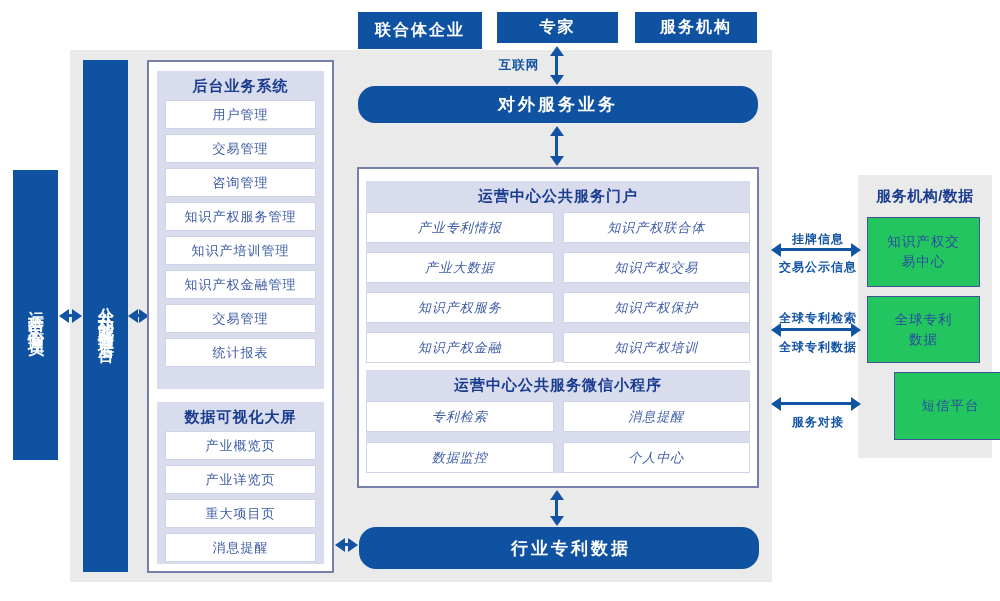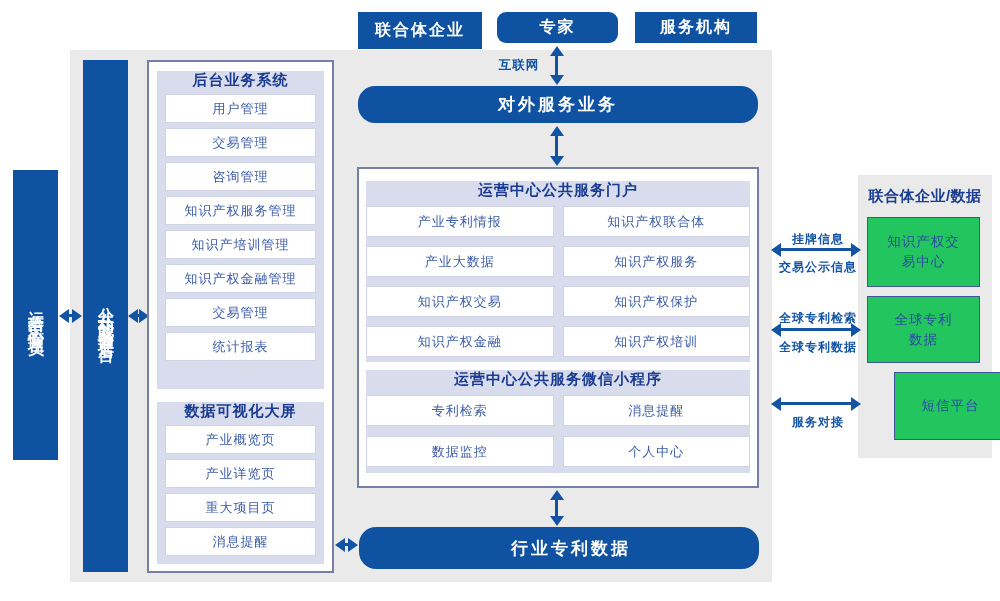--- a/index.html
+++ b/index.html
@@ -23,29 +23,29 @@
     background:var(--primary_blue);display:flex;align-items:center;justify-content:center;
   }
   .vtext{
     writing-mode:vertical-rl;text-orientation:upright;color:#fff;font-weight:bold;
     font-size:16px;letter-spacing:5px;
   }
   .panel{background:#fff;border:2px solid var(--box_border);}
   .lav{background:var(--lavender);}
   .sec-title{
     color:var(--title_navy);font-weight:bold;font-size:15px;text-align:center;
-    letter-spacing:1px;
+    letter-spacing:1px;padding-top:6px;
   }
   .itemcol{display:flex;flex-direction:column;gap:5px;padding:0 8px;}
   .item{
     background:#fff;border:1px solid var(--item_border);color:var(--item_text);
     font-size:13px;height:27px;display:flex;align-items:center;justify-content:center;
     flex:none;letter-spacing:1px;
   }
-  .grid2{display:grid;grid-template-columns:1fr 1fr;gap:9px;padding:0 0;}
+  .grid2{display:grid;grid-template-columns:1fr 1fr;gap:9px;padding:0 0;font-style:italic;}
   .grid2 .item{height:29px;}
   .graypanel{background:var(--canvas_gray);}
   .extbox{
     background:#22c55e;border:1.5px solid var(--ext_box_border);color:var(--ext_text);
     font-size:13.5px;display:flex;align-items:center;justify-content:center;
     text-align:center;line-height:1.45;letter-spacing:1px;
   }
   .linklabel{
     color:var(--arrow_blue);font-size:12px;font-weight:bold;text-align:center;
     width:104px;letter-spacing:1px;
@@ -64,21 +64,21 @@
     border-style:solid;border-width:10px 7px 0 7px;border-color:var(--arrow_blue) transparent transparent transparent;}
 </style>
 </head>
 <body>
 
 <div class="abs graypanel" style="left:70px;top:50px;width:702px;height:532px;"></div>
 
 <div class="abs bluebox actor" style="left:358px;top:12px;width:124px;height:37px;">
   <span>联合体企业</span>
 </div>
-<div class="abs bluebox actor" style="left:497px;top:12px;width:121px;height:31px;border-radius:9px;">
+<div class="abs bluebox actor" style="left:497px;top:12px;width:121px;height:31px;">
   <span>专家</span>
 </div>
 <div class="abs bluebox actor" style="left:635px;top:12px;width:122px;height:31px;">
   <span>服务机构</span>
 </div>
 
 <div class="abs netlabel" style="left:491px;top:57px;width:56px;text-align:center;">互联网</div>
 <div class="varrow" style="left:555px;top:56px;height:19px;"></div>
 
 <div class="abs bluebox barlabel" style="left:358px;top:86px;width:400px;height:37px;">
@@ -124,22 +124,22 @@
 </div>
 
 <div class="abs panel" style="left:357px;top:167px;width:402px;height:321px;"></div>
 
 <div class="abs lav" style="left:366px;top:181px;width:384px;height:181px;">
   <div class="sec-title">运营中心公共服务门户</div>
   <div class="grid2" style="margin-top:6px;">
     <div class="item">产业专利情报</div>
     <div class="item">知识产权联合体</div>
     <div class="item">产业大数据</div>
+    <div class="item">知识产权交易</div>
     <div class="item">知识产权服务</div>
-    <div class="item">知识产权交易</div>
     <div class="item">知识产权保护</div>
     <div class="item">知识产权金融</div>
     <div class="item">知识产权培训</div>
   </div>
 </div>
 
 <div class="abs lav" style="left:366px;top:370px;width:384px;height:103px;">
   <div class="sec-title">运营中心公共服务微信小程序</div>
   <div class="grid2" style="margin-top:6px;grid-row-gap:10px;">
     <div class="item">专利检索</div>
@@ -151,21 +151,21 @@
 
 <div class="varrow" style="left:555px;top:500px;height:16px;"></div>
 
 <div class="abs bluebox barlabel" style="left:359px;top:527px;width:400px;height:42px;padding-left:24px;">
   <span>行业专利数据</span>
 </div>
 
 <div class="harrow" style="left:345px;top:543px;width:3px;"></div>
 
 <div class="abs graypanel" style="left:858px;top:175px;width:134px;height:283px;">
-  <div class="sec-title" style="padding-top:12px;letter-spacing:0.5px;">联合体企业/数据</div>
+  <div class="sec-title" style="padding-top:12px;letter-spacing:0.5px;">服务机构/数据</div>
 </div>
 <div class="abs extbox" style="left:867px;top:217px;width:113px;height:70px;padding:0 14px;">
   <span>知识产权交易中心</span>
 </div>
 <div class="abs extbox" style="left:867px;top:296px;width:113px;height:67px;padding:0 22px;">
   <span>全球专利数据</span>
 </div>
 <div class="abs extbox" style="left:867px;top:372px;width:113px;height:68px;margin-left:27px;">
   <span>短信平台</span>
 </div>

